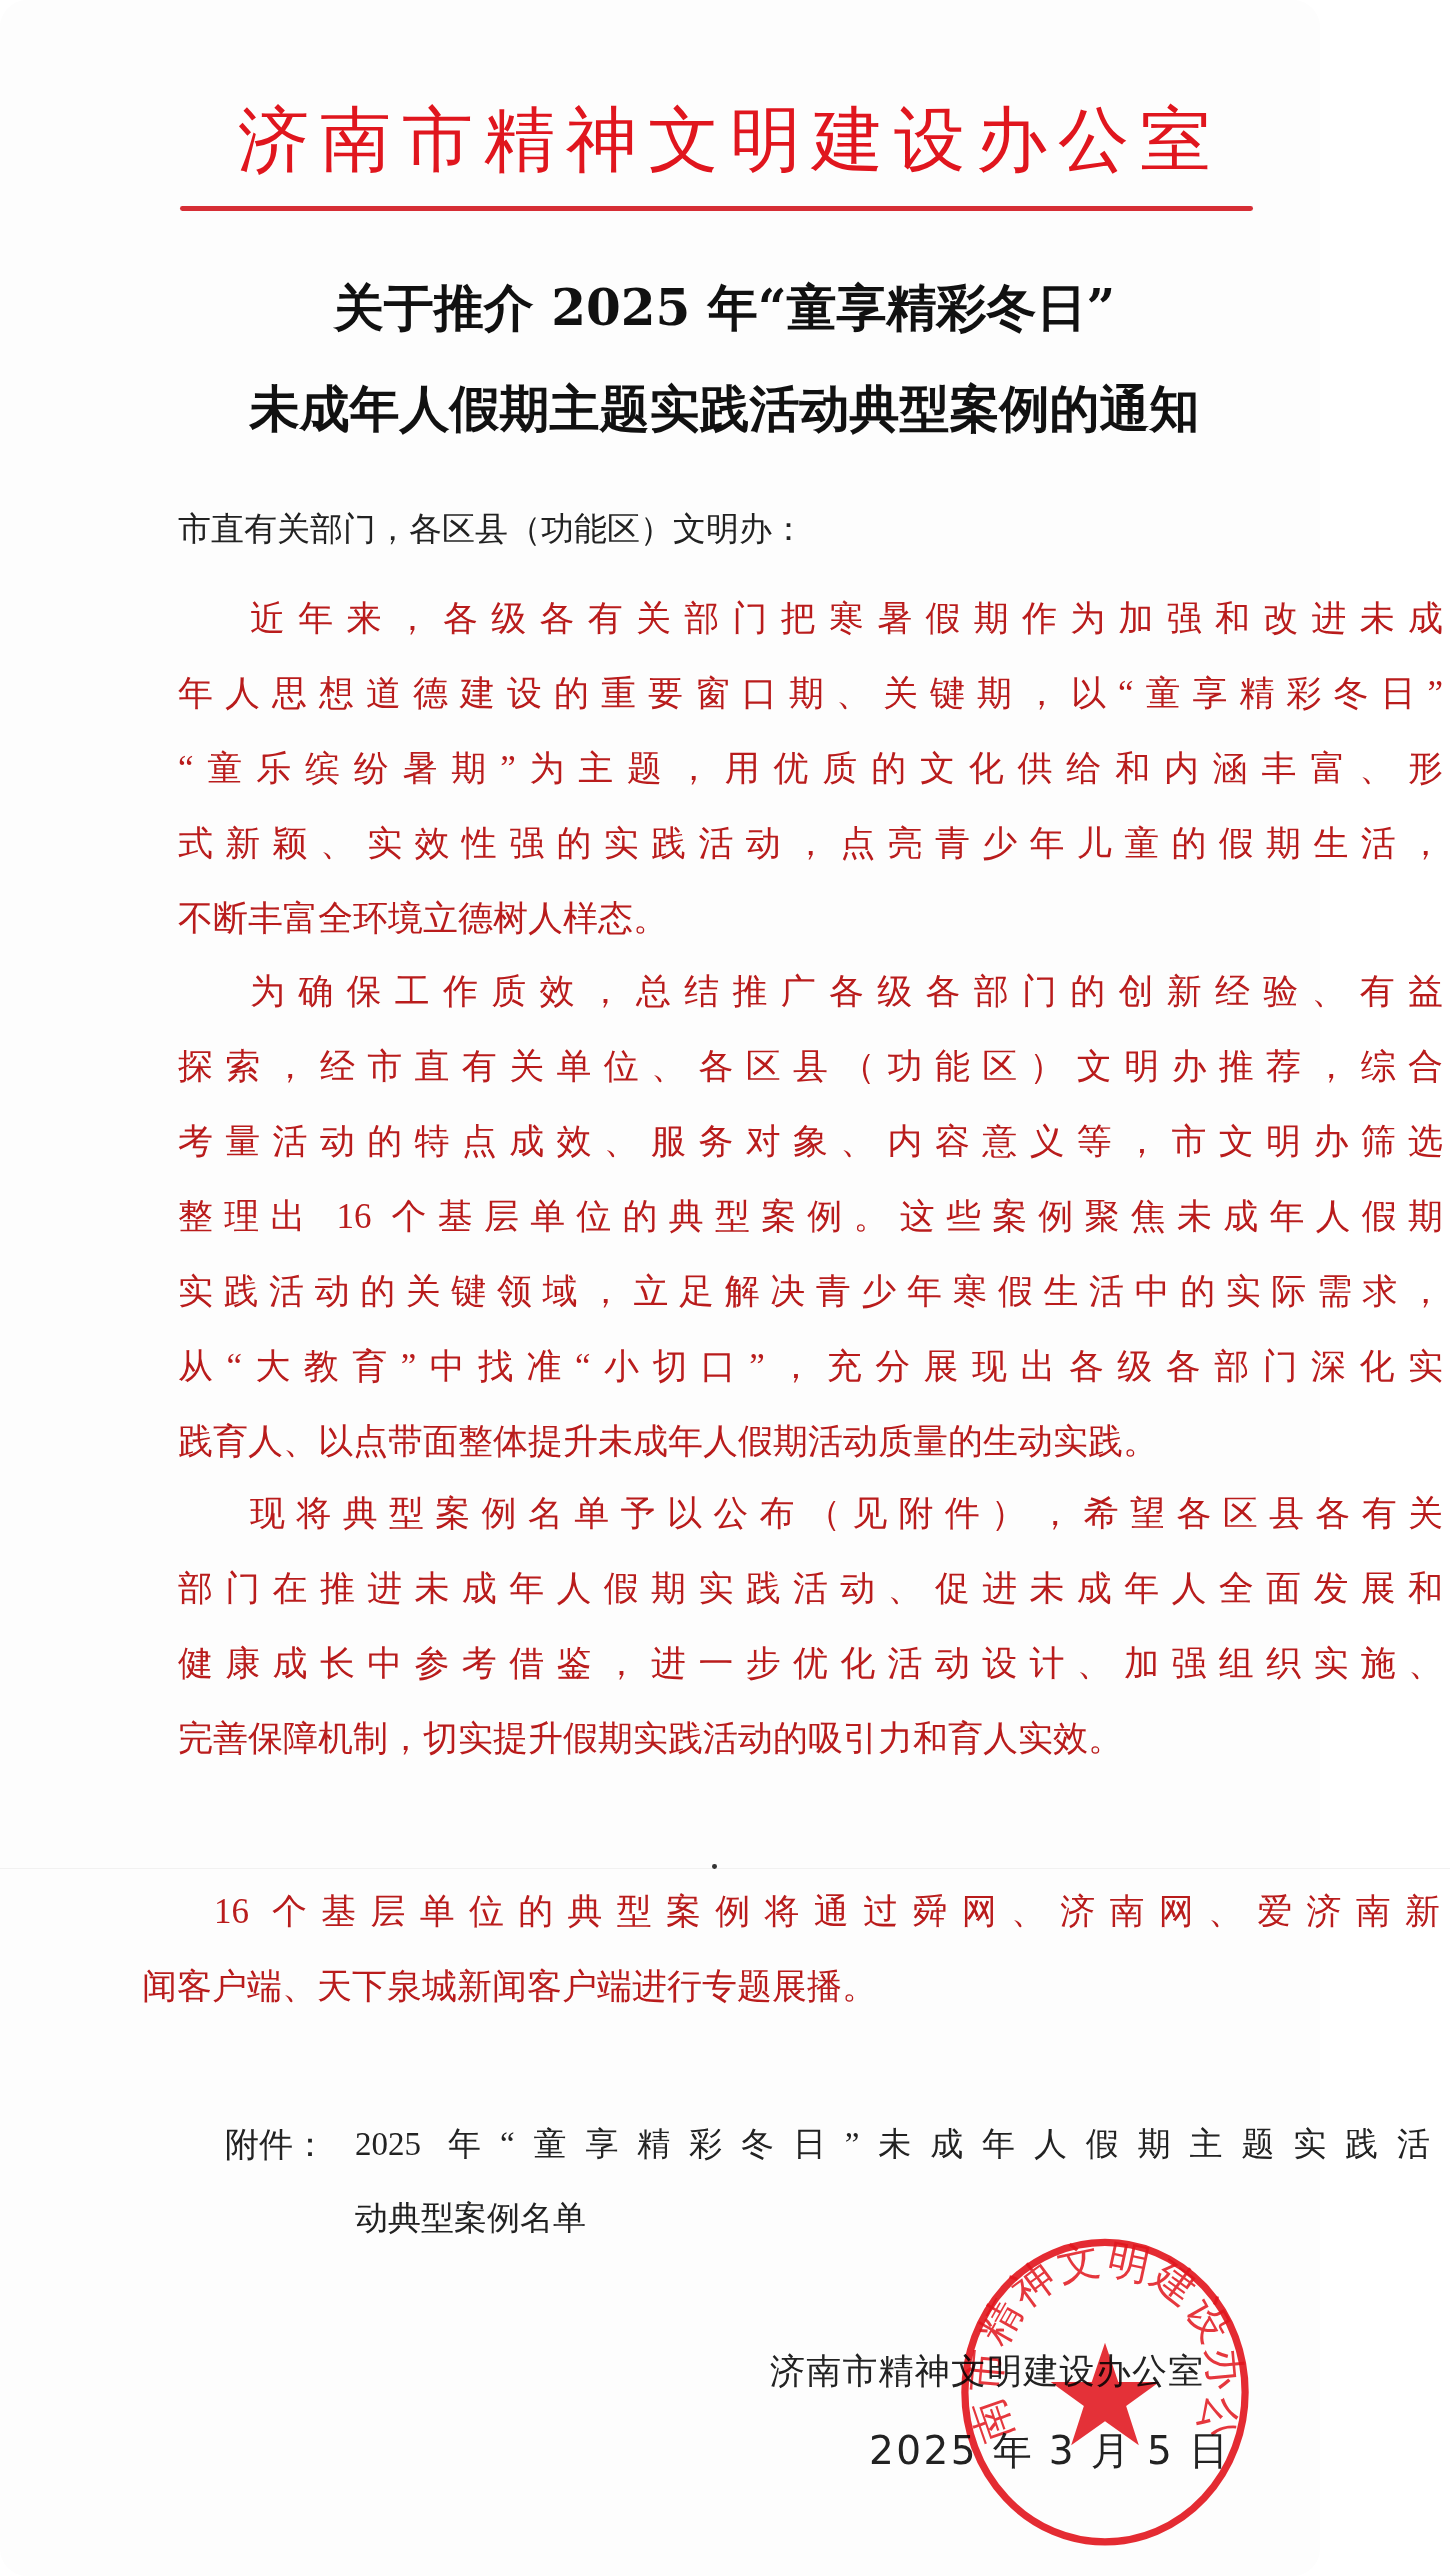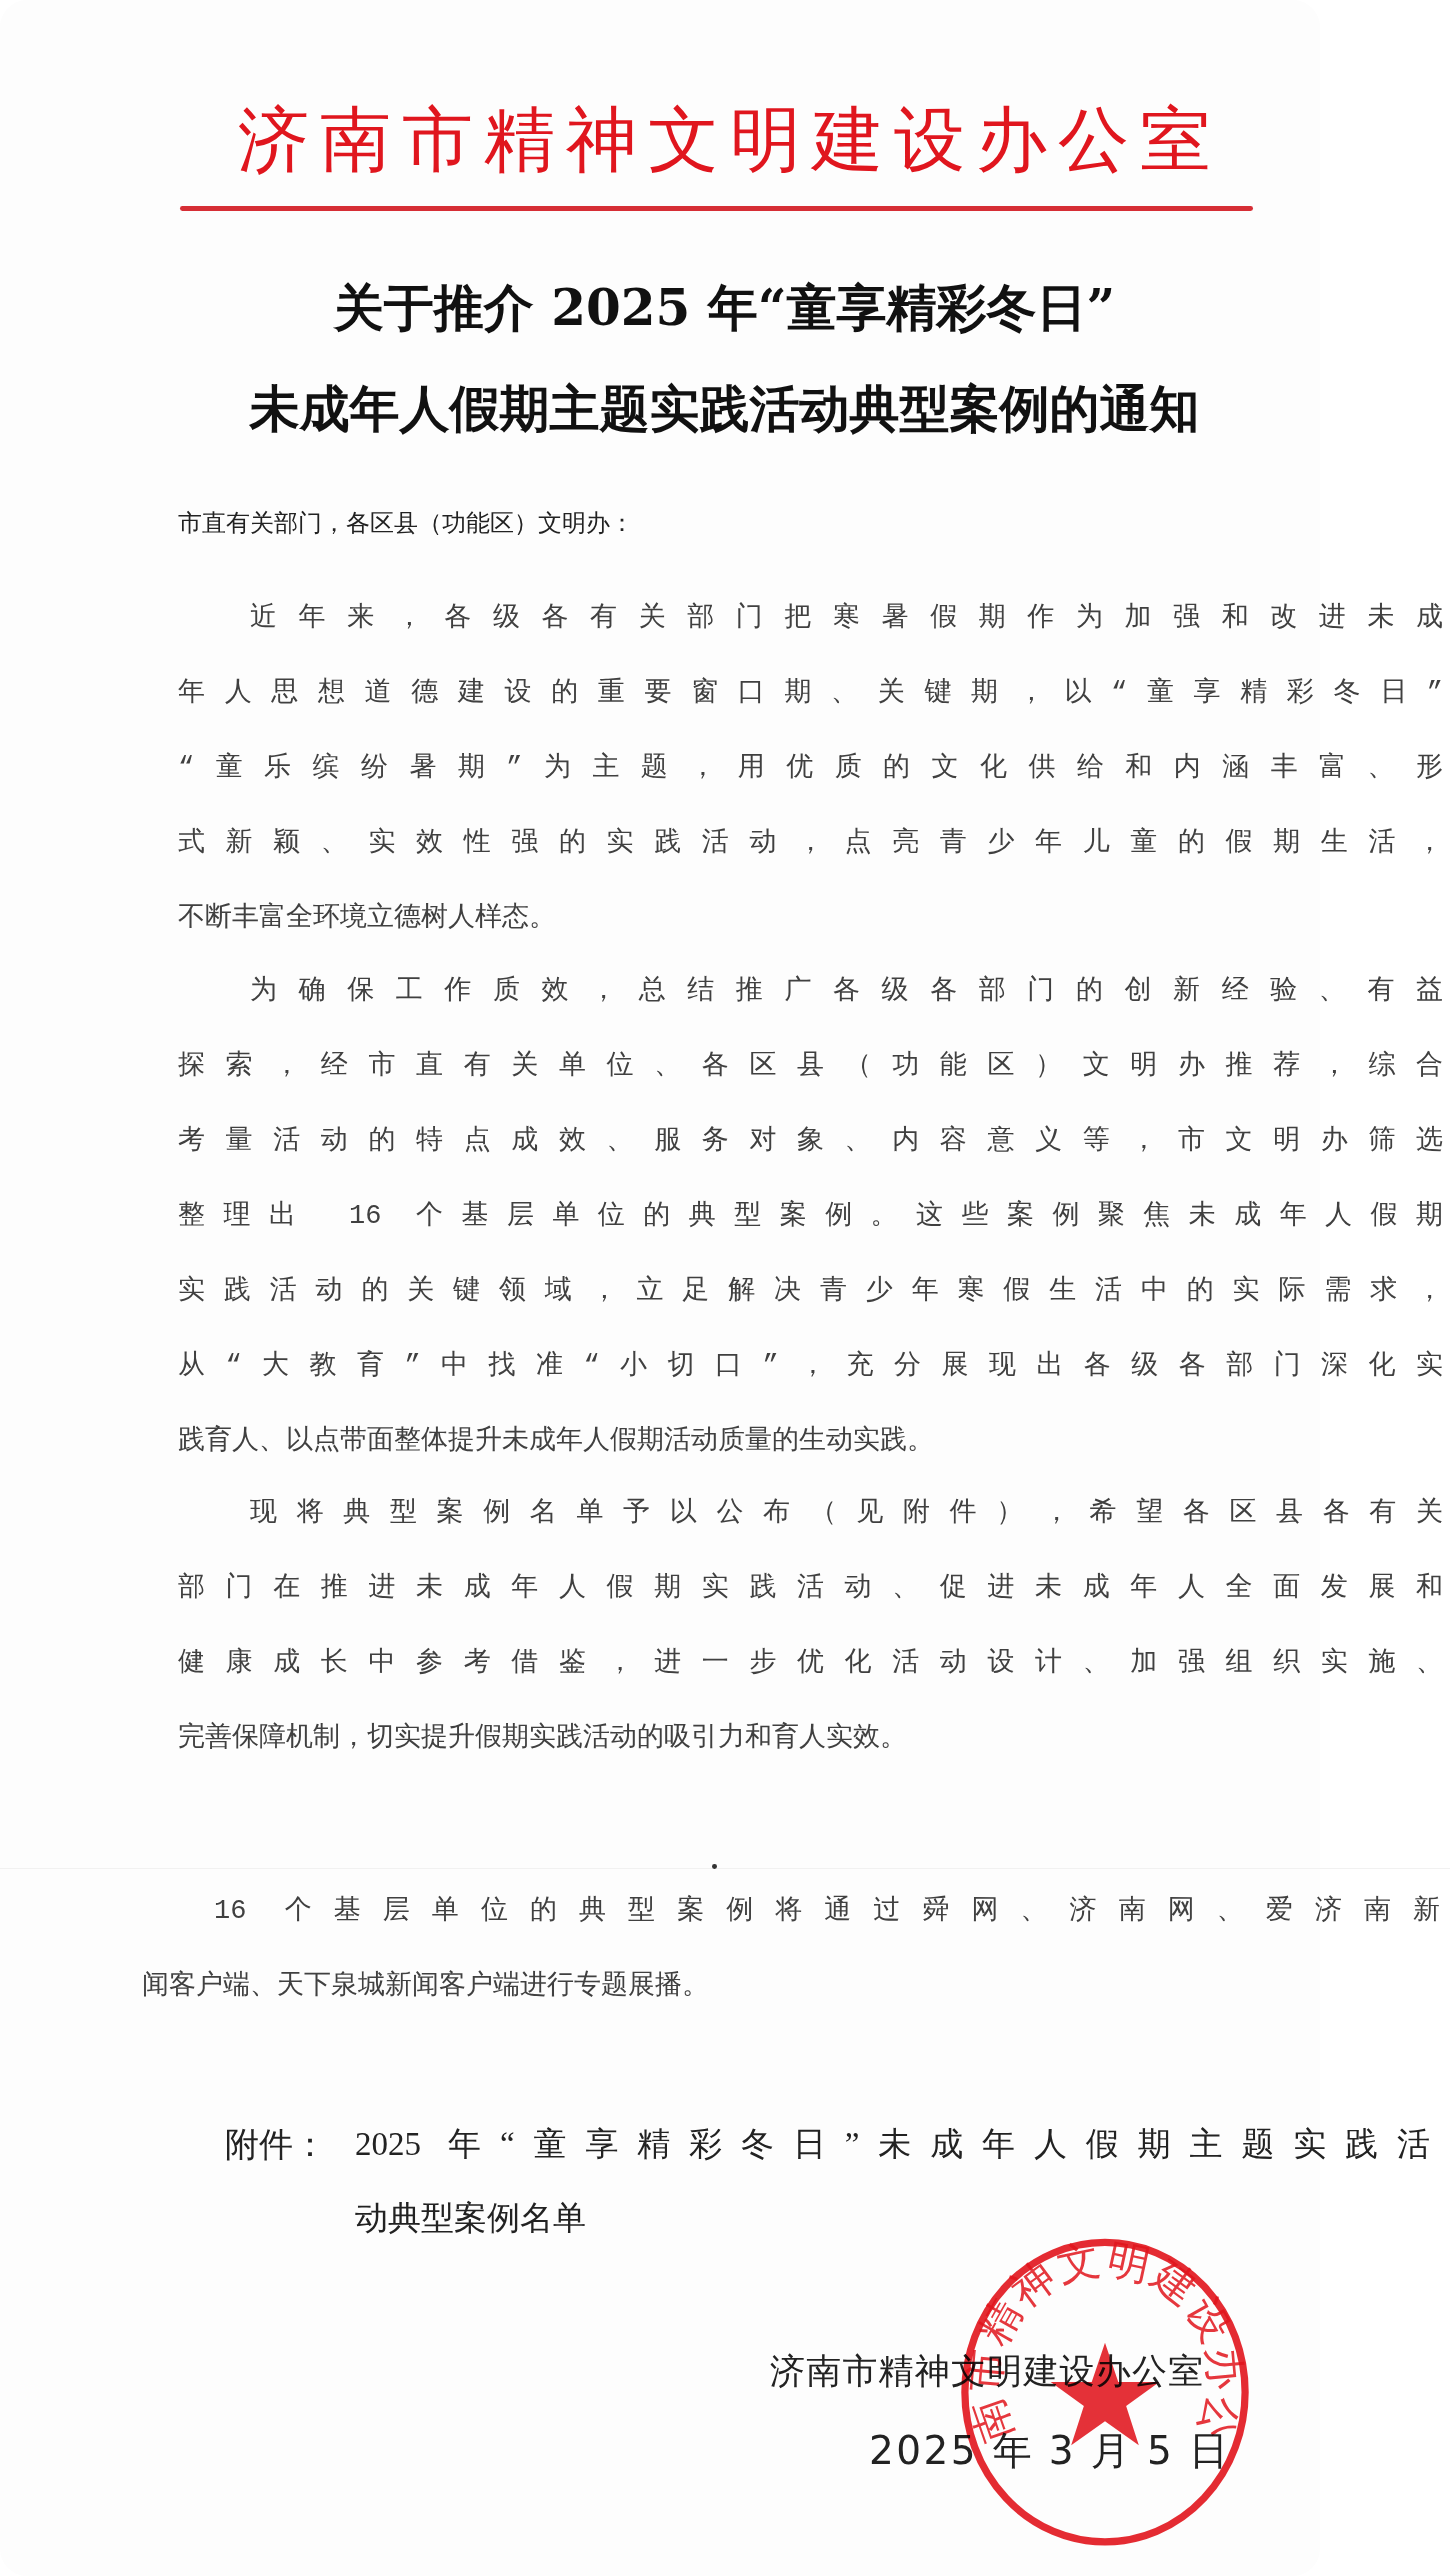--- a/index.html
+++ b/index.html
@@ -8,26 +8,26 @@
   .page { position: absolute; left: 0; top: 0; width: 1320px; height: 2576px; background: #fdfdfd; border-radius: 27px; }
   .header-org { position: absolute; left: 229px; top: 91px; width: 1002px; text-align: center;
                 font-family: "DejaVu Sans", "Liberation Sans", sans-serif;
                 font-size: 71px; letter-spacing: 11px; color: #e0161e; line-height: 97px; white-space: nowrap; }
   .red-rule { position: absolute; left: 180px; top: 206px; width: 1073px; height: 5.4px;
               background: #d21c24; border-radius: 2.4px; opacity: 0.92; }
   .doc-title { position: absolute; left: 121px; width: 1207px; text-align: center;
                font-size: 50px; font-weight: bold; color: #111; white-space: nowrap; line-height: 66px; }
   .title-1 { top: 275px; }
   .title-2 { top: 376px; }
-  .body-block { position: absolute; left: 178px; width: 1265px; font-size: 27px; line-height: 75px;
-                color: #404040; font-family: Liberation Mono, monospace; }
+  .body-block { position: absolute; left: 178px; width: 1265px; font-size: 35px; line-height: 75px;
+                color: #b91c1c; font-family: Liberation Serif, serif; }
   .body-line { display: block; white-space: nowrap; text-align: justify; text-align-last: justify; }
   .body-line.last { text-align-last: left; }
   .indent { padding-left: 72px; }
-  .salutation { position: absolute; left: 178px; top: 507px; font-size: 24px;
+  .salutation { position: absolute; left: 178px; top: 507px; font-size: 33px;
                 font-family: "DejaVu Sans", "Liberation Sans", sans-serif; color: #222; white-space: nowrap; }
   .page-break { position: absolute; left: 0; top: 1868px; width: 1451px; height: 1.2px; background: #f1f1f1; }
   .speck { position: absolute; left: 712px; top: 1864px; width: 4.8px; height: 4.8px; border-radius: 50%; background: #333; }
   .attach-label { position: absolute; left: 225px; top: 2107px; font-size: 34px; white-space: nowrap;
                   font-family: "DejaVu Sans", "Liberation Sans", sans-serif; color: #222; line-height: 74px; }
   .attach-text { position: absolute; left: 355px; top: 2107px; width: 1075px; font-size: 33px; line-height: 74px;
                  font-family: Liberation Serif, serif; color: #222; }
   .signature { position: absolute; left: 770px; top: 2348px; font-size: 35px; white-space: nowrap;
                font-family: "DejaVu Sans", "Liberation Sans", sans-serif; color: #222; letter-spacing: 1.2px; }
   .date { position: absolute; left: 869px; top: 2424px; font-size: 39px; white-space: nowrap;

